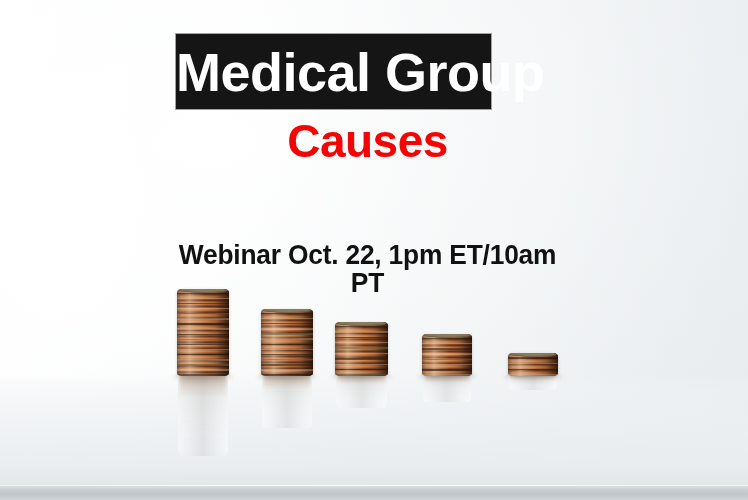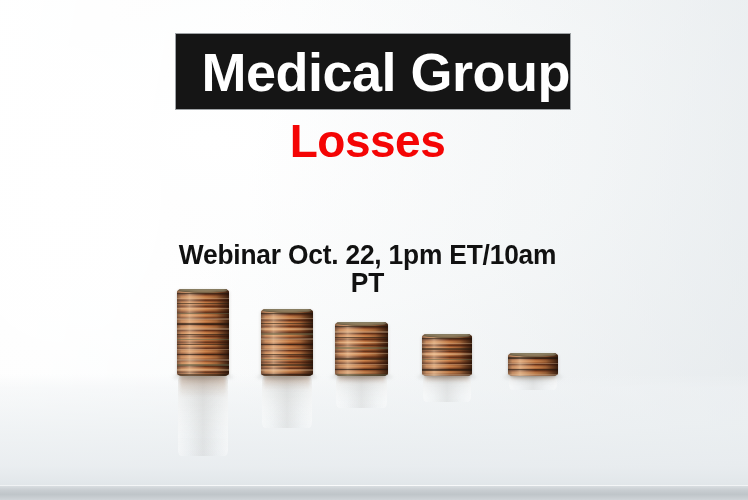--- a/index.html
+++ b/index.html
@@ -69,28 +69,28 @@
     height: 2px;
     background: linear-gradient(90deg, rgba(255,255,255,0.5) 0%, rgba(255,255,255,0.85) 45%, rgba(255,255,255,0.55) 100%);
     pointer-events: none;
   }
 
   
   .title-banner {
     position: absolute;
     left: 175px;
     top: 33px;
-    width: 396px;
+    width: 317px;
     height: 77px;
     background: #151515;
     border: 1px solid #9fa3a6;
     box-sizing: border-box;
     display: flex;
     align-items: center;
-    justify-content: flex-end;
+    justify-content: flex-start;
   }
   .title-banner .txt {
     color: #ffffff;
     font-size: 54px;
     font-weight: bold;
     line-height: 1;
     letter-spacing: -0.5px;
     white-space: nowrap;
     font-family: "Liberation Sans", sans-serif;
   }
@@ -367,18 +367,18 @@
           <div class="band light" style="top: 21.275px; height: 1.61px;"></div>
           <div class="coin-top"></div>
         </div>
       </div>
     </div>
 
   <div class="title-banner">
     <span class="txt">Medical Group</span>
   </div>
 
-  <div class="losses">Losses</div>
+  <div class="losses">Causes</div>
 
 
   <div class="webinar">Webinar Oct. 22, 1pm ET/10am PT</div>
 
 </div>
 
 </body></html>

